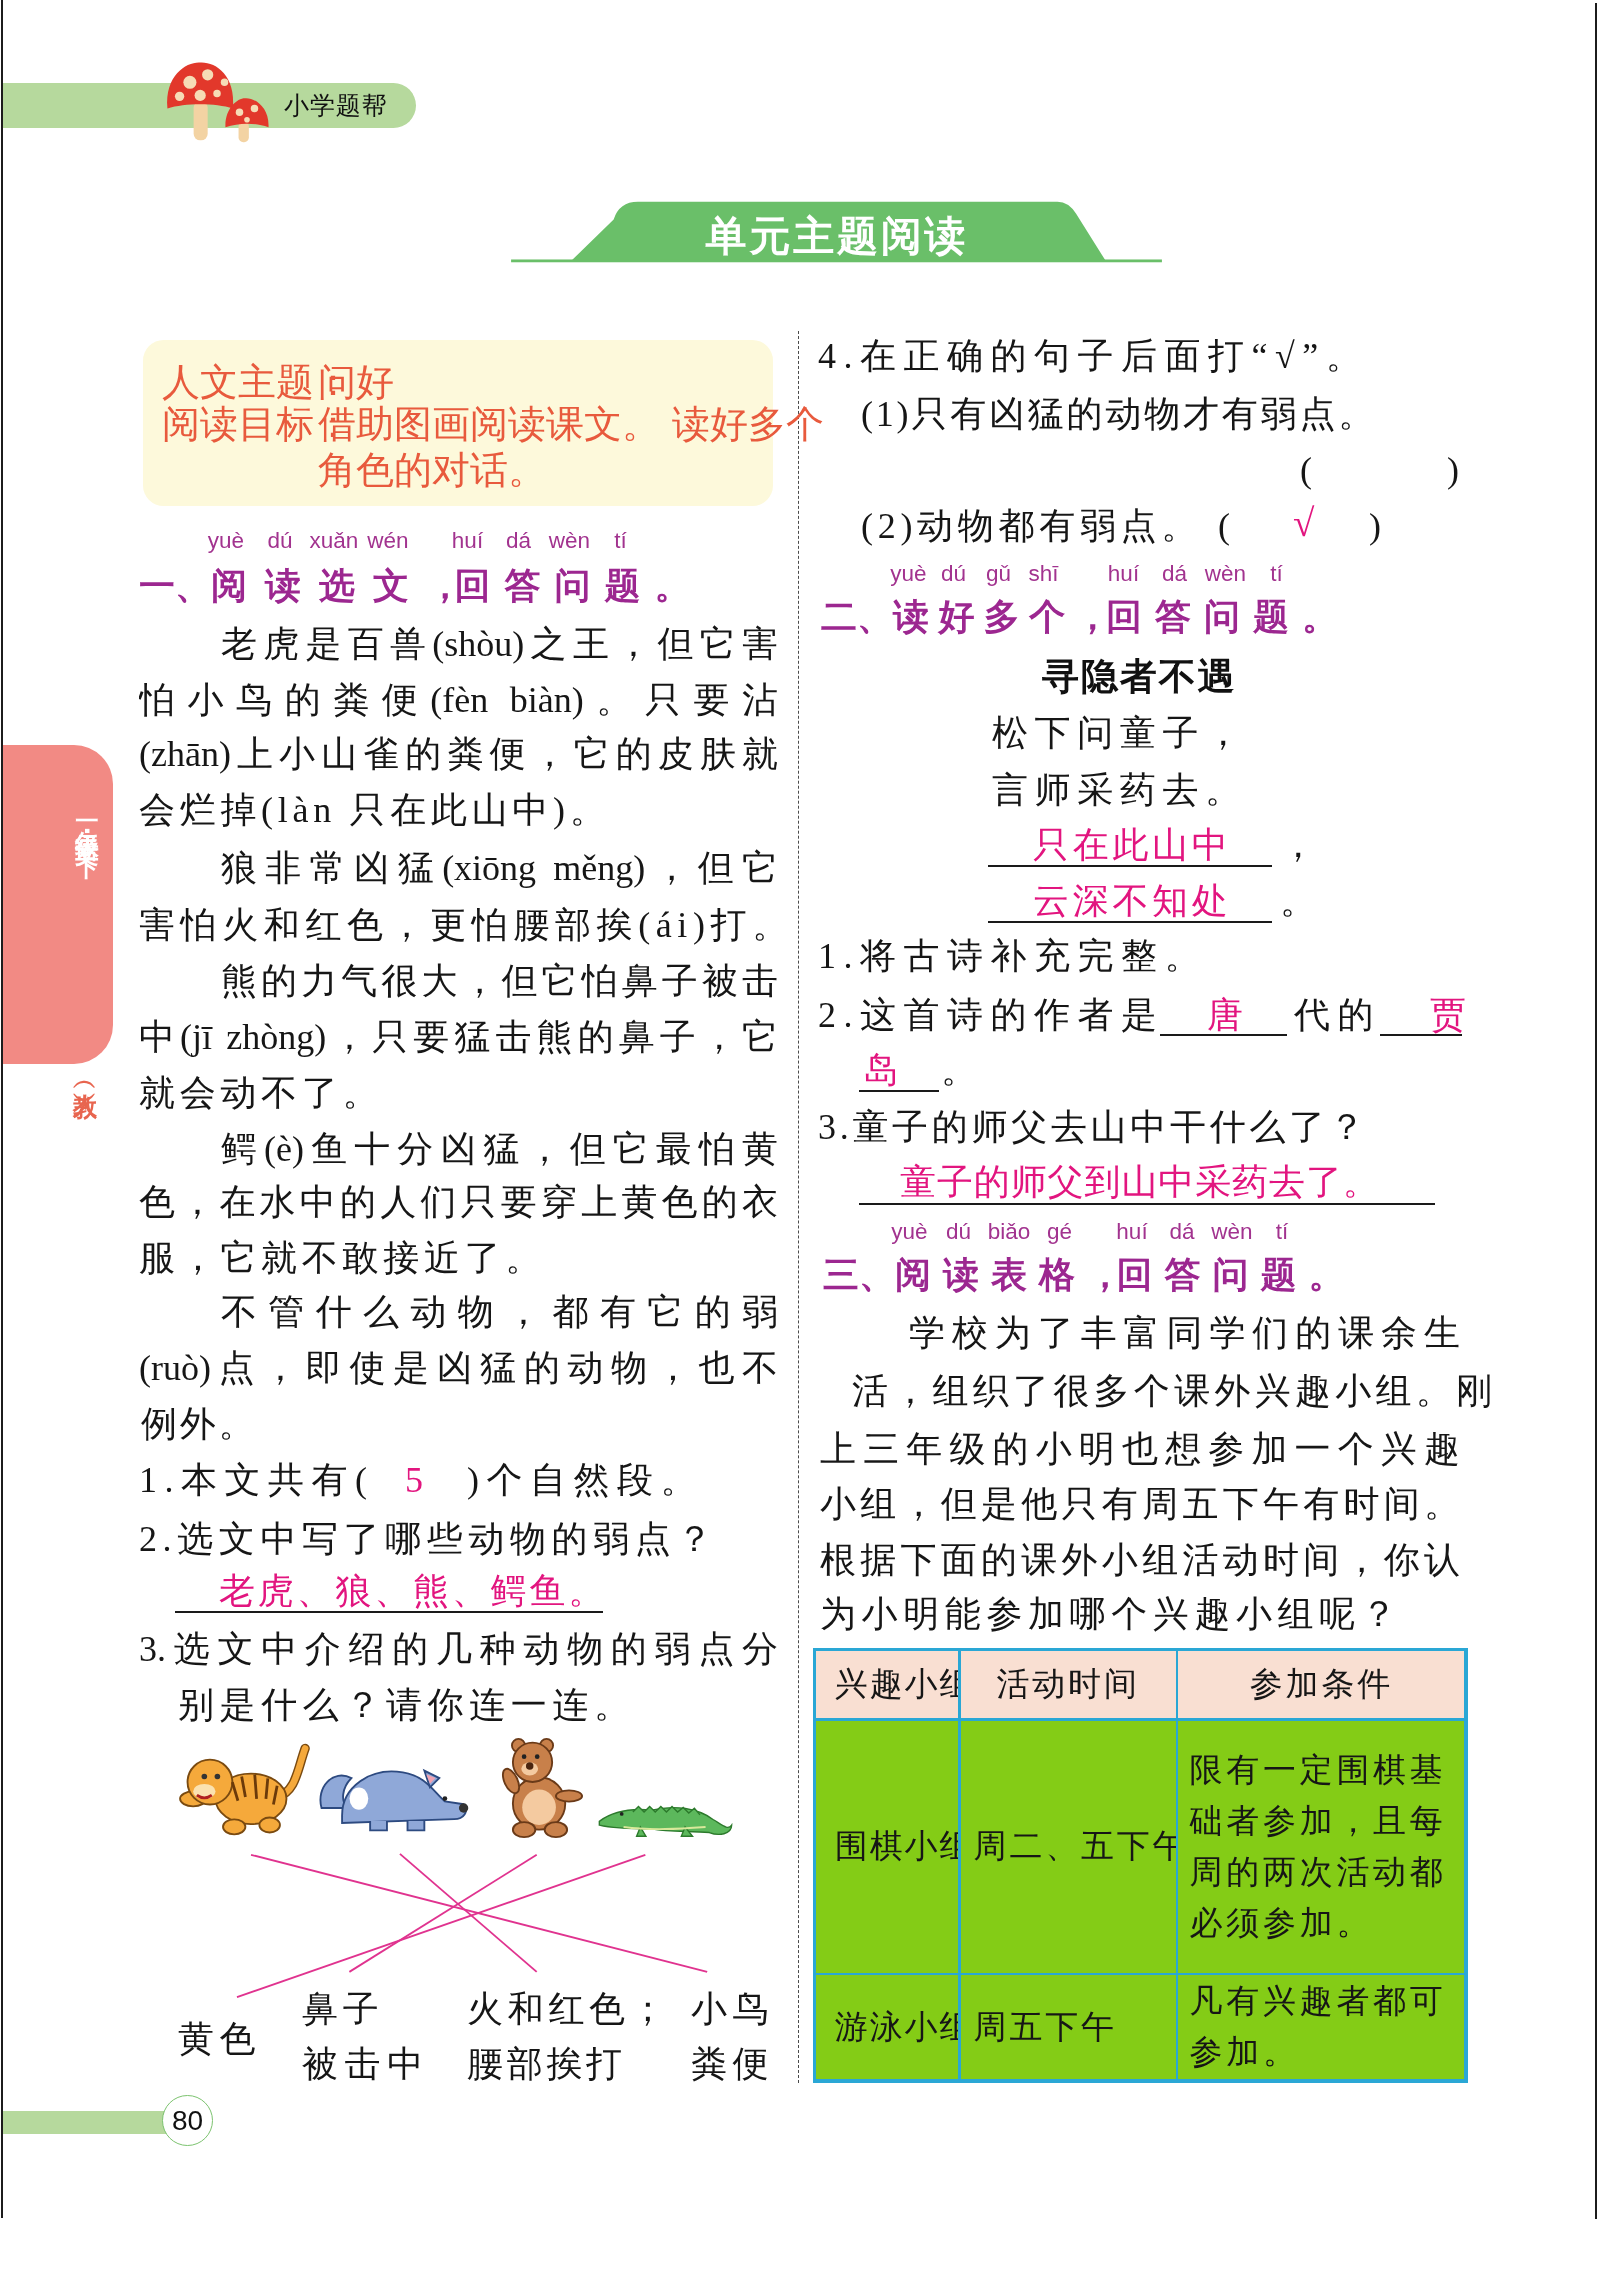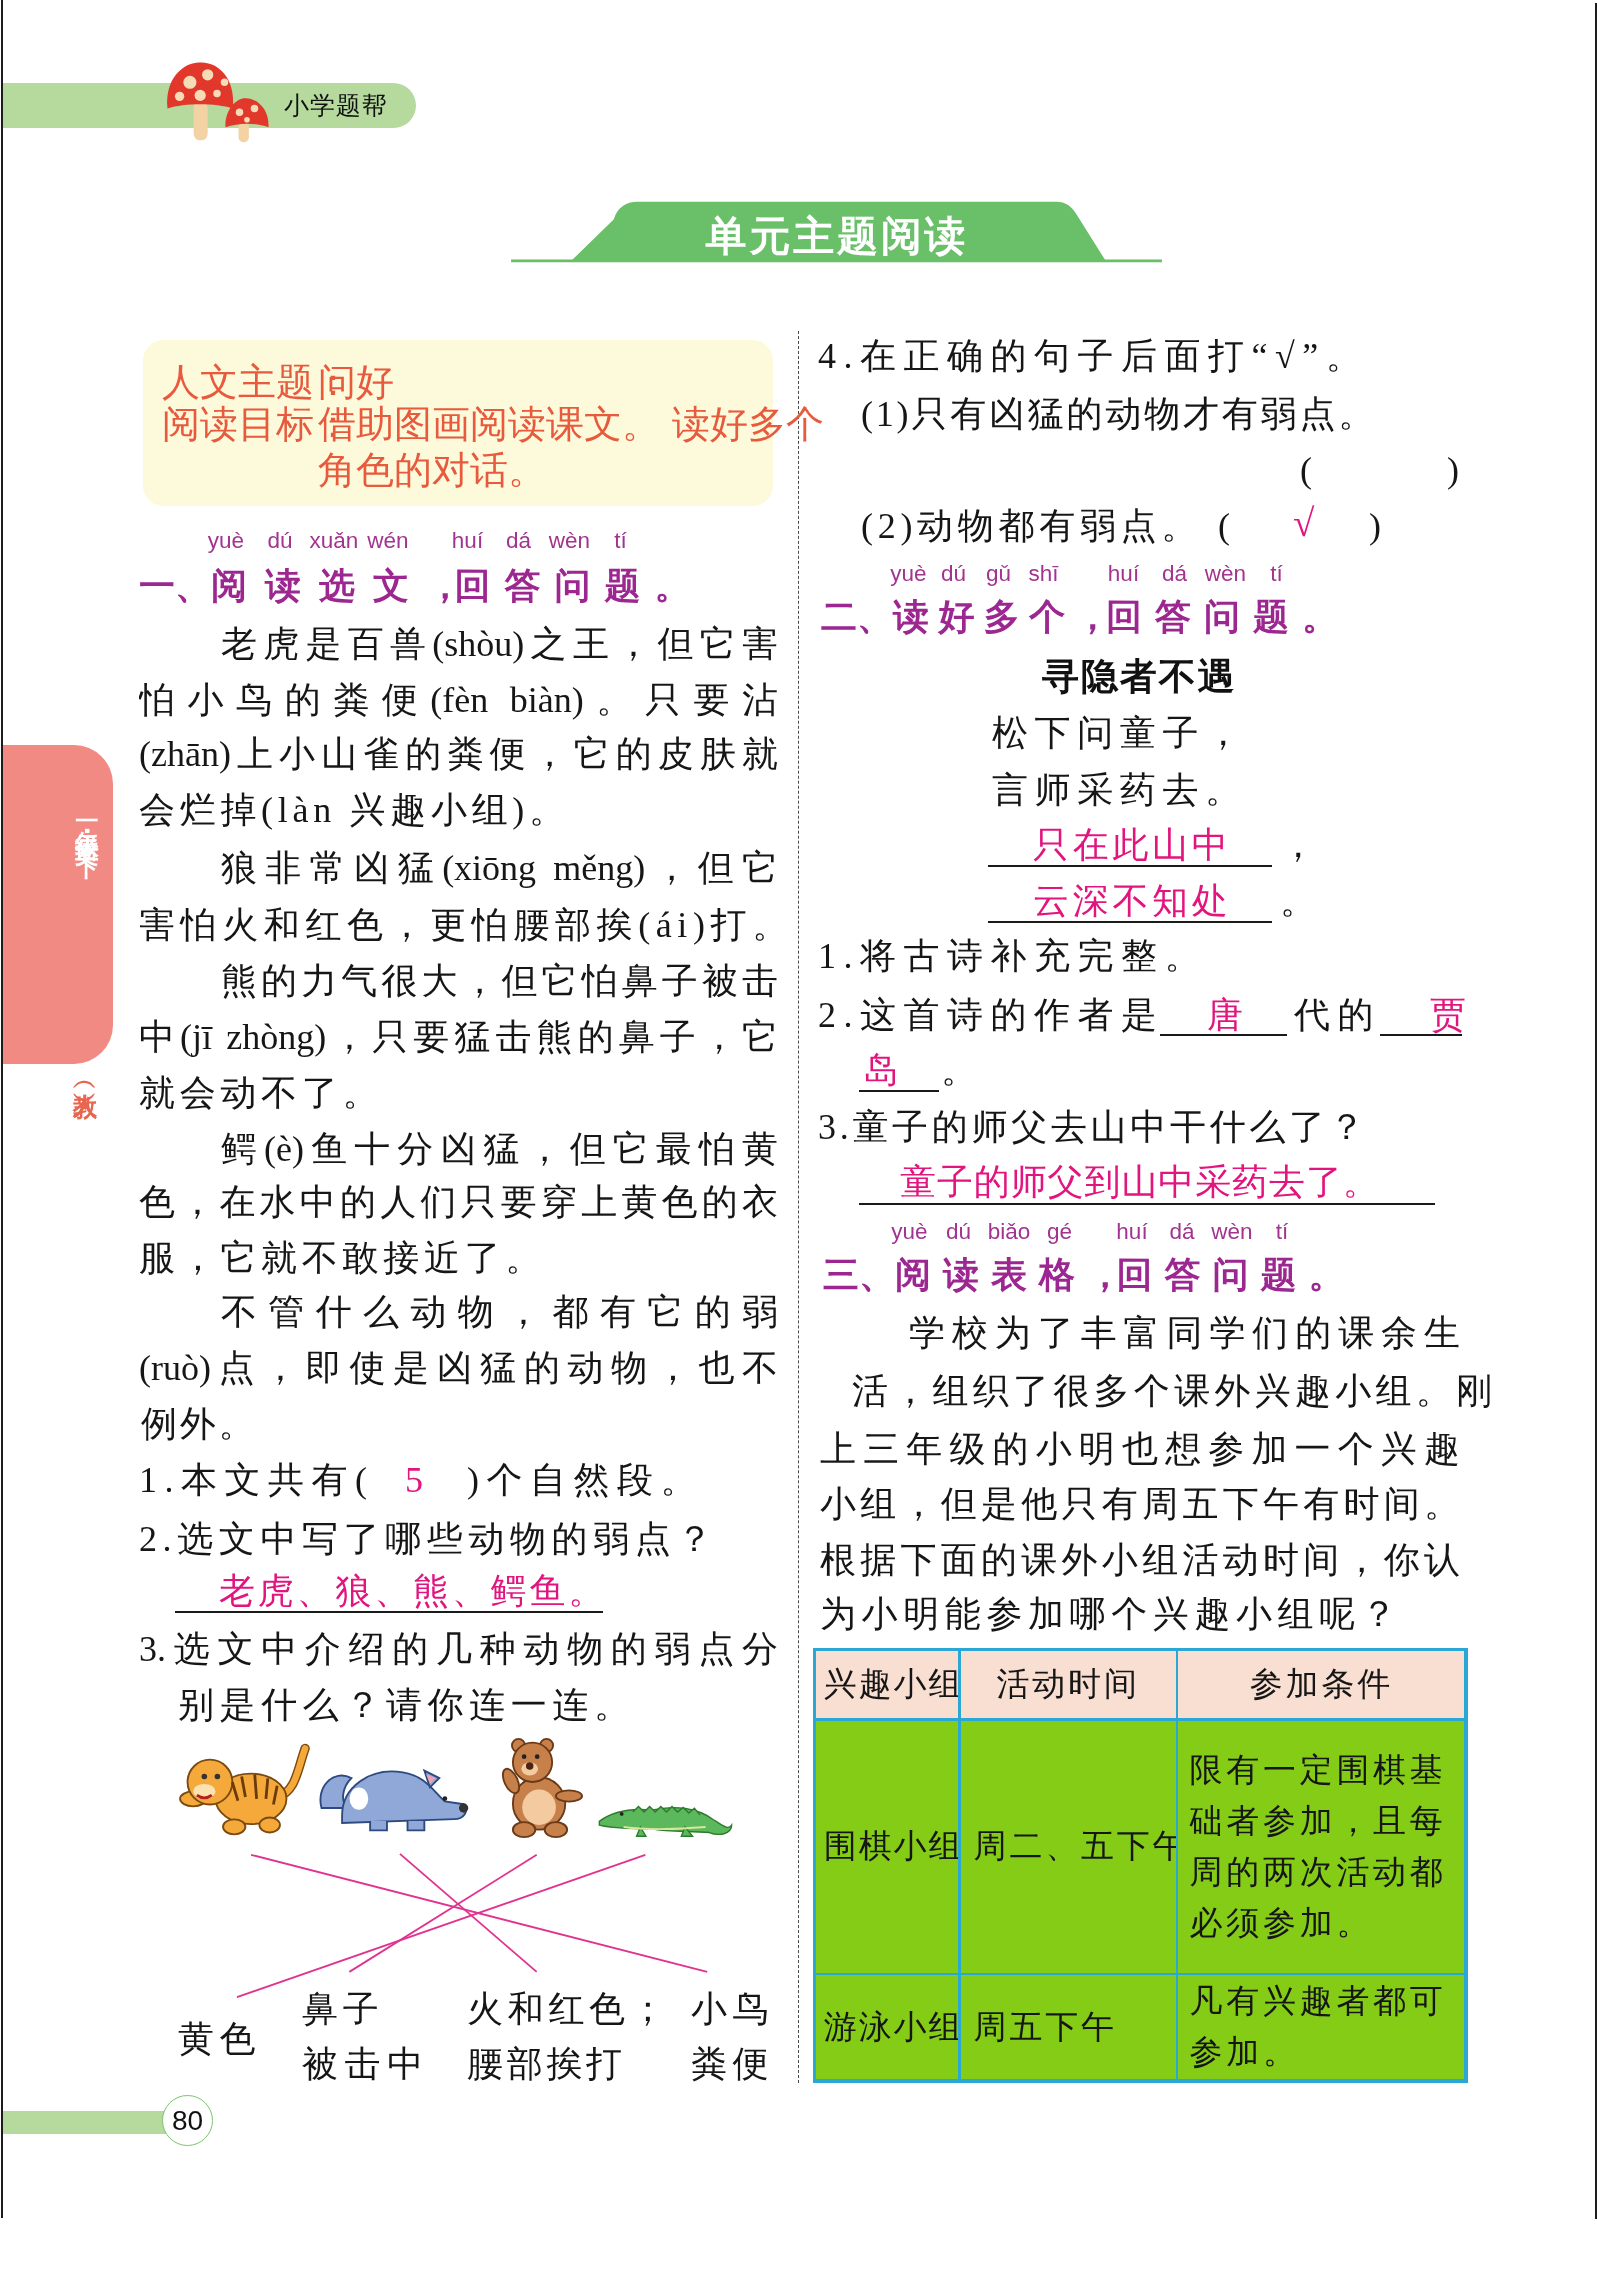--- a/index.html
+++ b/index.html
@@ -38,21 +38,21 @@
        font-size:36px;color:#9c2790;white-space:nowrap;}
   .sec-heading span{display:inline-block;}
   
   .poem-title{position:absolute;left:1042px;top:653px;height:47px;line-height:47px;font-family:"DejaVu Sans",sans-serif;
        font-weight:bold;font-size:37px;color:#111;letter-spacing:1.9px;white-space:nowrap;}
   
   .tbl{position:absolute;left:813px;top:1648px;width:655px;height:435px;background:#2aa7d5;padding:2.8px;box-sizing:border-box;
        display:grid;grid-template-columns:142px 215px 286px;grid-template-rows:67px 252px 104px;gap:2.8px;}
   .cell{background:#84cc16;font-size:33px;font-family:"Liberation Serif","DejaVu Serif",serif;color:#161616;display:flex;align-items:center;white-space:nowrap;overflow:hidden;}
   .cell.hd{background:#f9dfd2;justify-content:center;letter-spacing:2.8px;}
-  .cell.c1{padding-left:8px;letter-spacing:1.9px;}
+  .cell.c1{padding-left:19px;letter-spacing:1.9px;}
   .cell.c2{padding-left:13px;letter-spacing:2.8px;}
   .cell.c3{padding-left:11.2px;flex-direction:column;align-items:flex-start;justify-content:center;letter-spacing:3.7px;}
   .cell.c3 div{height:51px;line-height:51px;}
   
   .pn-band{position:absolute;left:2.8px;top:2111px;width:169px;height:22.5px;background:#b6d99d;}
   .pn-circle{position:absolute;left:162px;top:2095px;width:49px;height:49px;border:1.9px solid #7cc36f;border-radius:50%;background:#fff;
        text-align:center;line-height:49px;font-family:"Liberation Sans",sans-serif;font-size:28px;color:#111;}
   .match-label{position:absolute;height:47px;line-height:47px;font-size:36px;white-space:nowrap;font-family:"Liberation Serif","DejaVu Serif",serif;color:#161616;}
 </style>
 </head>
@@ -109,21 +109,21 @@
   <span style="width:51px">wèn</span>
   <span style="width:51px">tí</span>
 </div>
 <div class="sec-heading" style="left:139px;top:562px;">
   <span>一、</span><span style="letter-spacing:18px">阅读选文</span><span style="margin-right:-8.4px">，</span><span style="letter-spacing:14px">回答问题</span><span>。</span>
 </div>
 
 <div class="ln jf" style="left:221px;top:616px;width:557px;">老虎是百兽(shòu)之王，但它害</div>
 <div class="ln jf" style="left:139px;top:672px;width:639px;">怕小鸟的粪便(fèn biàn)。只要沾</div>
 <div class="ln jf" style="left:139px;top:726px;width:639px;">(zhān)上小山雀的粪便，它的皮肤就</div>
-<div class="ln ls5" style="left:139px;top:782px;">会烂掉(làn 兴趣小组)。</div>
+<div class="ln ls5" style="left:139px;top:782px;">会烂掉(làn 只在此山中)。</div>
 
 <div class="ln jf" style="left:221px;top:840px;width:557px;">狼非常凶猛(xiōng měng)，但它</div>
 <div class="ln ls6" style="left:139px;top:897px;">害怕火和红色，更怕腰部挨(ái)打。</div>
 
 <div class="ln jf" style="left:221px;top:953px;width:557px;">熊的力气很大，但它怕鼻子被击</div>
 <div class="ln jf" style="left:139px;top:1009px;width:639px;">中(jī zhòng)，只要猛击熊的鼻子，它</div>
 <div class="ln ls5" style="left:139px;top:1065px;">就会动不了。</div>
 
 <div class="ln jf" style="left:221px;top:1121px;width:557px;">鳄(è)鱼十分凶猛，但它最怕黄</div>
 <div class="ln jf" style="left:139px;top:1174px;width:639px;">色，在水中的人们只要穿上黄色的衣</div>

